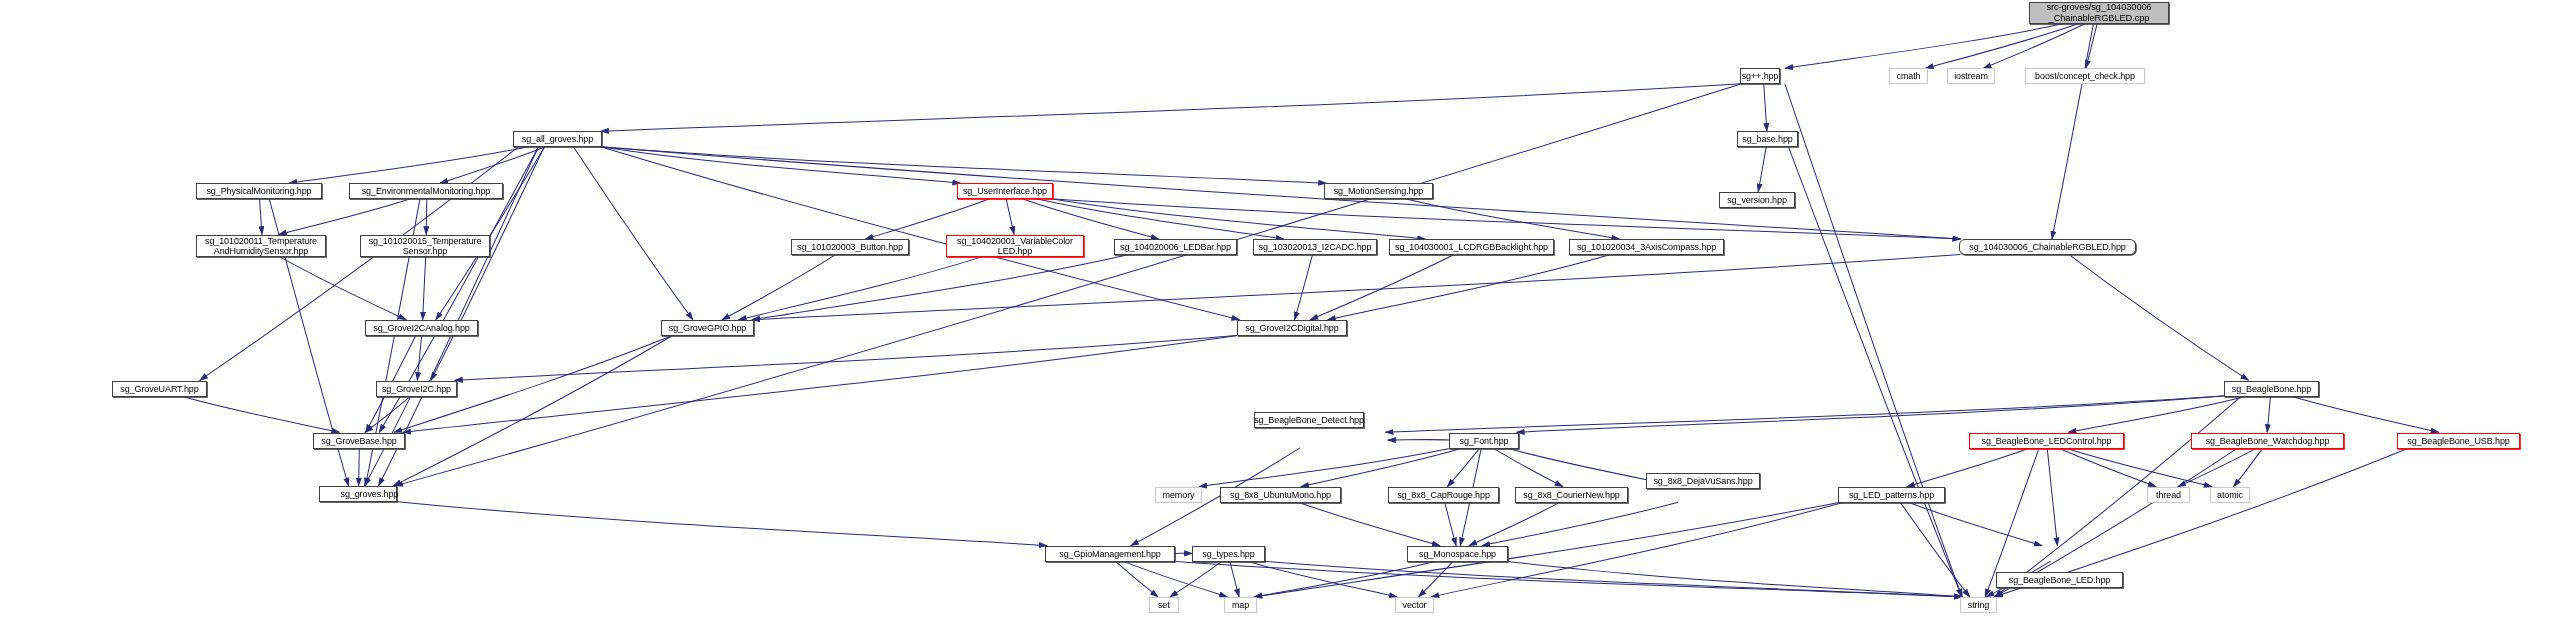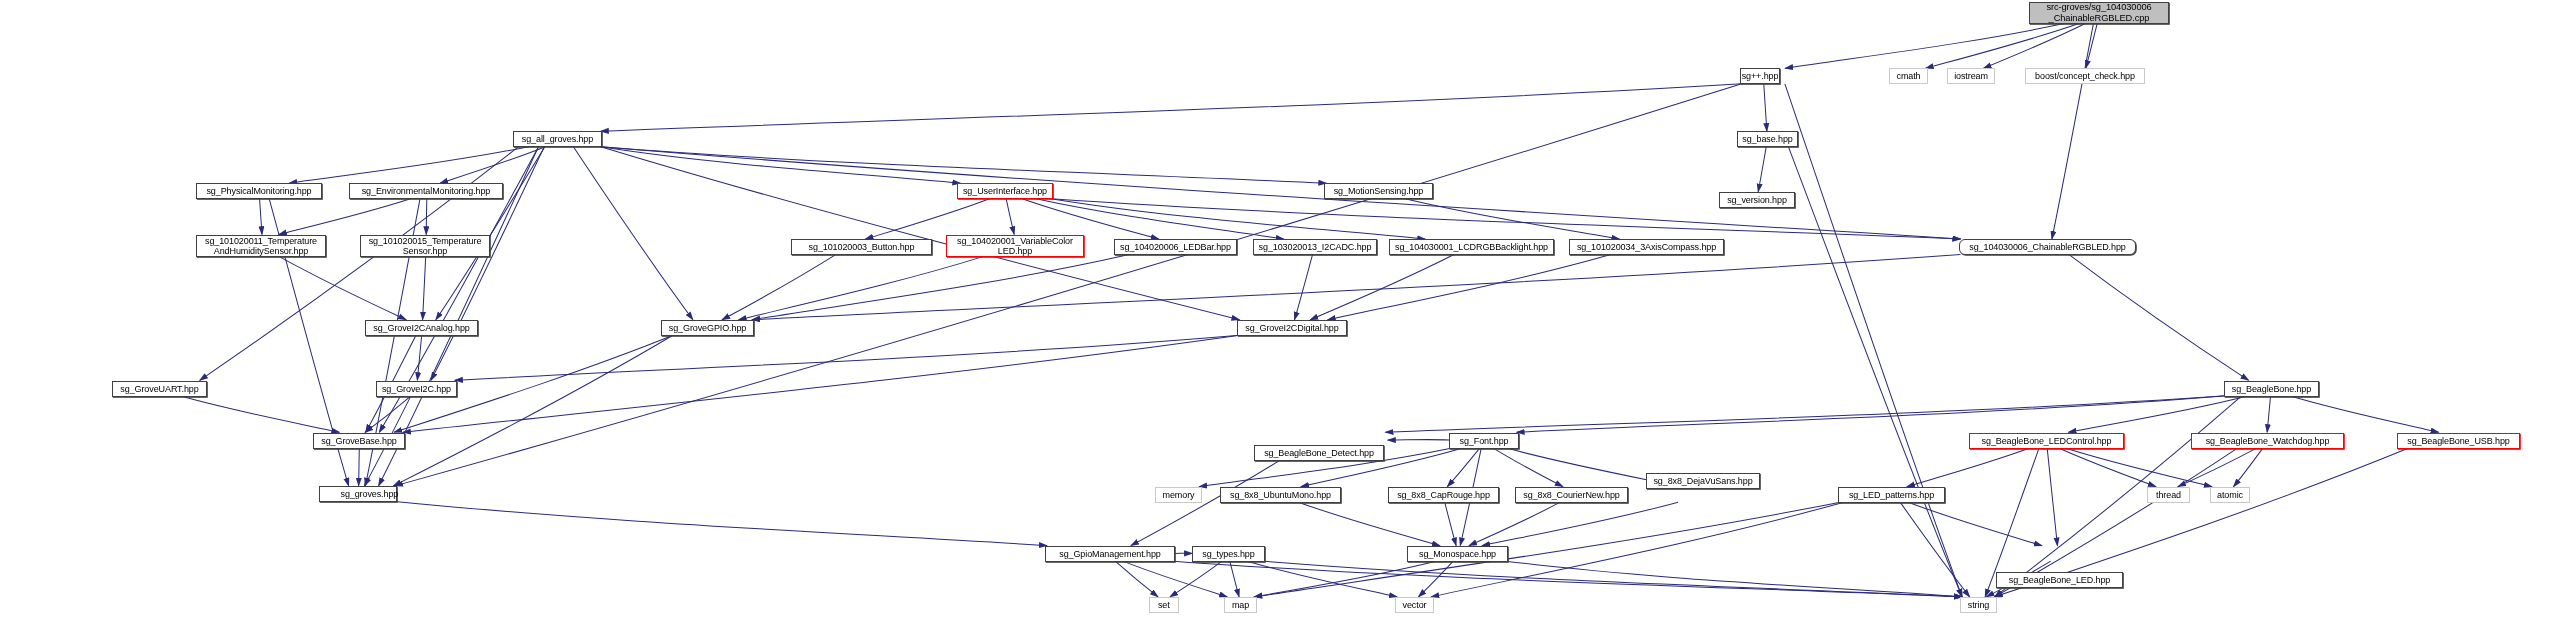--- a/index.html
+++ b/index.html
@@ -180,37 +180,37 @@
       <div class="node solid" style="left: 1737px; top: 131px; width: 61px; height: 15.5px;">sg_base.hpp</div>
       <div class="node solid" style="left: 196px; top: 183px; width: 126px; height: 15.5px;">sg_PhysicalMonitoring.hpp</div>
       <div class="node solid" style="left: 349px; top: 183px; width: 154px; height: 15.5px;">sg_EnvironmentalMonitoring.hpp</div>
       <div class="node red" style="left: 957px; top: 183px; width: 96px; height: 15.5px;">sg_UserInterface.hpp</div>
       <div class="node solid" style="left: 1324px; top: 183px; width: 109px; height: 15.5px;">sg_MotionSensing.hpp</div>
       <div class="node solid" style="left: 1719px; top: 192px; width: 76px; height: 15.5px;">sg_version.hpp</div>
       <div class="node solid" style="left: 196px; top: 235px; width: 130px; height: 22px;">sg_101020011_Temperature
 AndHumiditySensor.hpp</div>
       <div class="node solid" style="left: 360px; top: 235px; width: 130px; height: 22px;">sg_101020015_Temperature
 Sensor.hpp</div>
-      <div class="node solid" style="left: 791px; top: 239px; width: 141px; height: 15.5px;">sg_101020003_Button.hpp</div>
+      <div class="node solid" style="left: 791px; top: 239px; width: 118px; height: 15.5px;">sg_101020003_Button.hpp</div>
       <div class="node red" style="left: 946px; top: 235px; width: 138px; height: 22px;">sg_104020001_VariableColor
 LED.hpp</div>
       <div class="node solid" style="left: 1114px; top: 239px; width: 123px; height: 15.5px;">sg_104020006_LEDBar.hpp</div>
       <div class="node solid" style="left: 1253px; top: 239px; width: 124px; height: 15.5px;">sg_103020013_I2CADC.hpp</div>
       <div class="node solid" style="left: 1389px; top: 239px; width: 165px; height: 15.5px;">sg_104030001_LCDRGBBacklight.hpp</div>
       <div class="node solid" style="left: 1569px; top: 239px; width: 155px; height: 15.5px;">sg_101020034_3AxisCompass.hpp</div>
       <div class="node solid" style="left: 1959px; top: 239px; width: 177px; height: 15.5px; border-radius: 6px;">sg_104030006_ChainableRGBLED.hpp</div>
       <div class="node solid" style="left: 365px; top: 320px; width: 113px; height: 15.5px;">sg_GroveI2CAnalog.hpp</div>
       <div class="node solid" style="left: 661px; top: 320px; width: 93px; height: 15.5px;">sg_GroveGPIO.hpp</div>
       <div class="node solid" style="left: 1237px; top: 320px; width: 110px; height: 15.5px;">sg_GroveI2CDigital.hpp</div>
       <div class="node solid" style="left: 112px; top: 381px; width: 95px; height: 15.5px;">sg_GroveUART.hpp</div>
       <div class="node solid" style="left: 376px; top: 381px; width: 81px; height: 15.5px;">sg_GroveI2C.hpp</div>
       <div class="node solid" style="left: 313px; top: 433px; width: 92px; height: 15.5px;">sg_GroveBase.hpp</div>
       <div class="node solid" style="left: 319px; top: 486px; width: 78px; height: 15.5px; padding-left: 25px;">sg_groves.hpp</div>
       <div class="node solid" style="left: 2224px; top: 381px; width: 95px; height: 15.5px;">sg_BeagleBone.hpp</div>
-      <div class="node solid" style="left: 1254px; top: 445px; width: 130px; height: 15.5px;">sg_BeagleBone_Detect.hpp</div>
+      <div class="node solid" style="left: 1254px; top: 412px; width: 110px; height: 15.5px;">sg_BeagleBone_Detect.hpp</div>
       <div class="node solid" style="left: 1449px; top: 433px; width: 70px; height: 15.5px;">sg_Font.hpp</div>
       <div class="node red" style="left: 1969px; top: 433px; width: 155px; height: 15.5px;">sg_BeagleBone_LEDControl.hpp</div>
       <div class="node red" style="left: 2191px; top: 433px; width: 153px; height: 15.5px;">sg_BeagleBone_Watchdog.hpp</div>
       <div class="node red" style="left: 2397px; top: 433px; width: 123px; height: 15.5px;">sg_BeagleBone_USB.hpp</div>
       <div class="node plain" style="left: 1155px; top: 487px; width: 47px; height: 15.5px;">memory</div>
       <div class="node solid" style="left: 1220px; top: 487px; width: 121px; height: 15.5px;">sg_8x8_UbuntuMono.hpp</div>
       <div class="node solid" style="left: 1388px; top: 487px; width: 111px; height: 15.5px;">sg_8x8_CapRouge.hpp</div>
       <div class="node solid" style="left: 1515px; top: 487px; width: 113px; height: 15.5px;">sg_8x8_CourierNew.hpp</div>
       <div class="node solid" style="left: 1646px; top: 473px; width: 114px; height: 15.5px;">sg_8x8_DejaVuSans.hpp</div>
       <div class="node solid" style="left: 1838px; top: 487px; width: 107px; height: 15.5px;">sg_LED_patterns.hpp</div>

